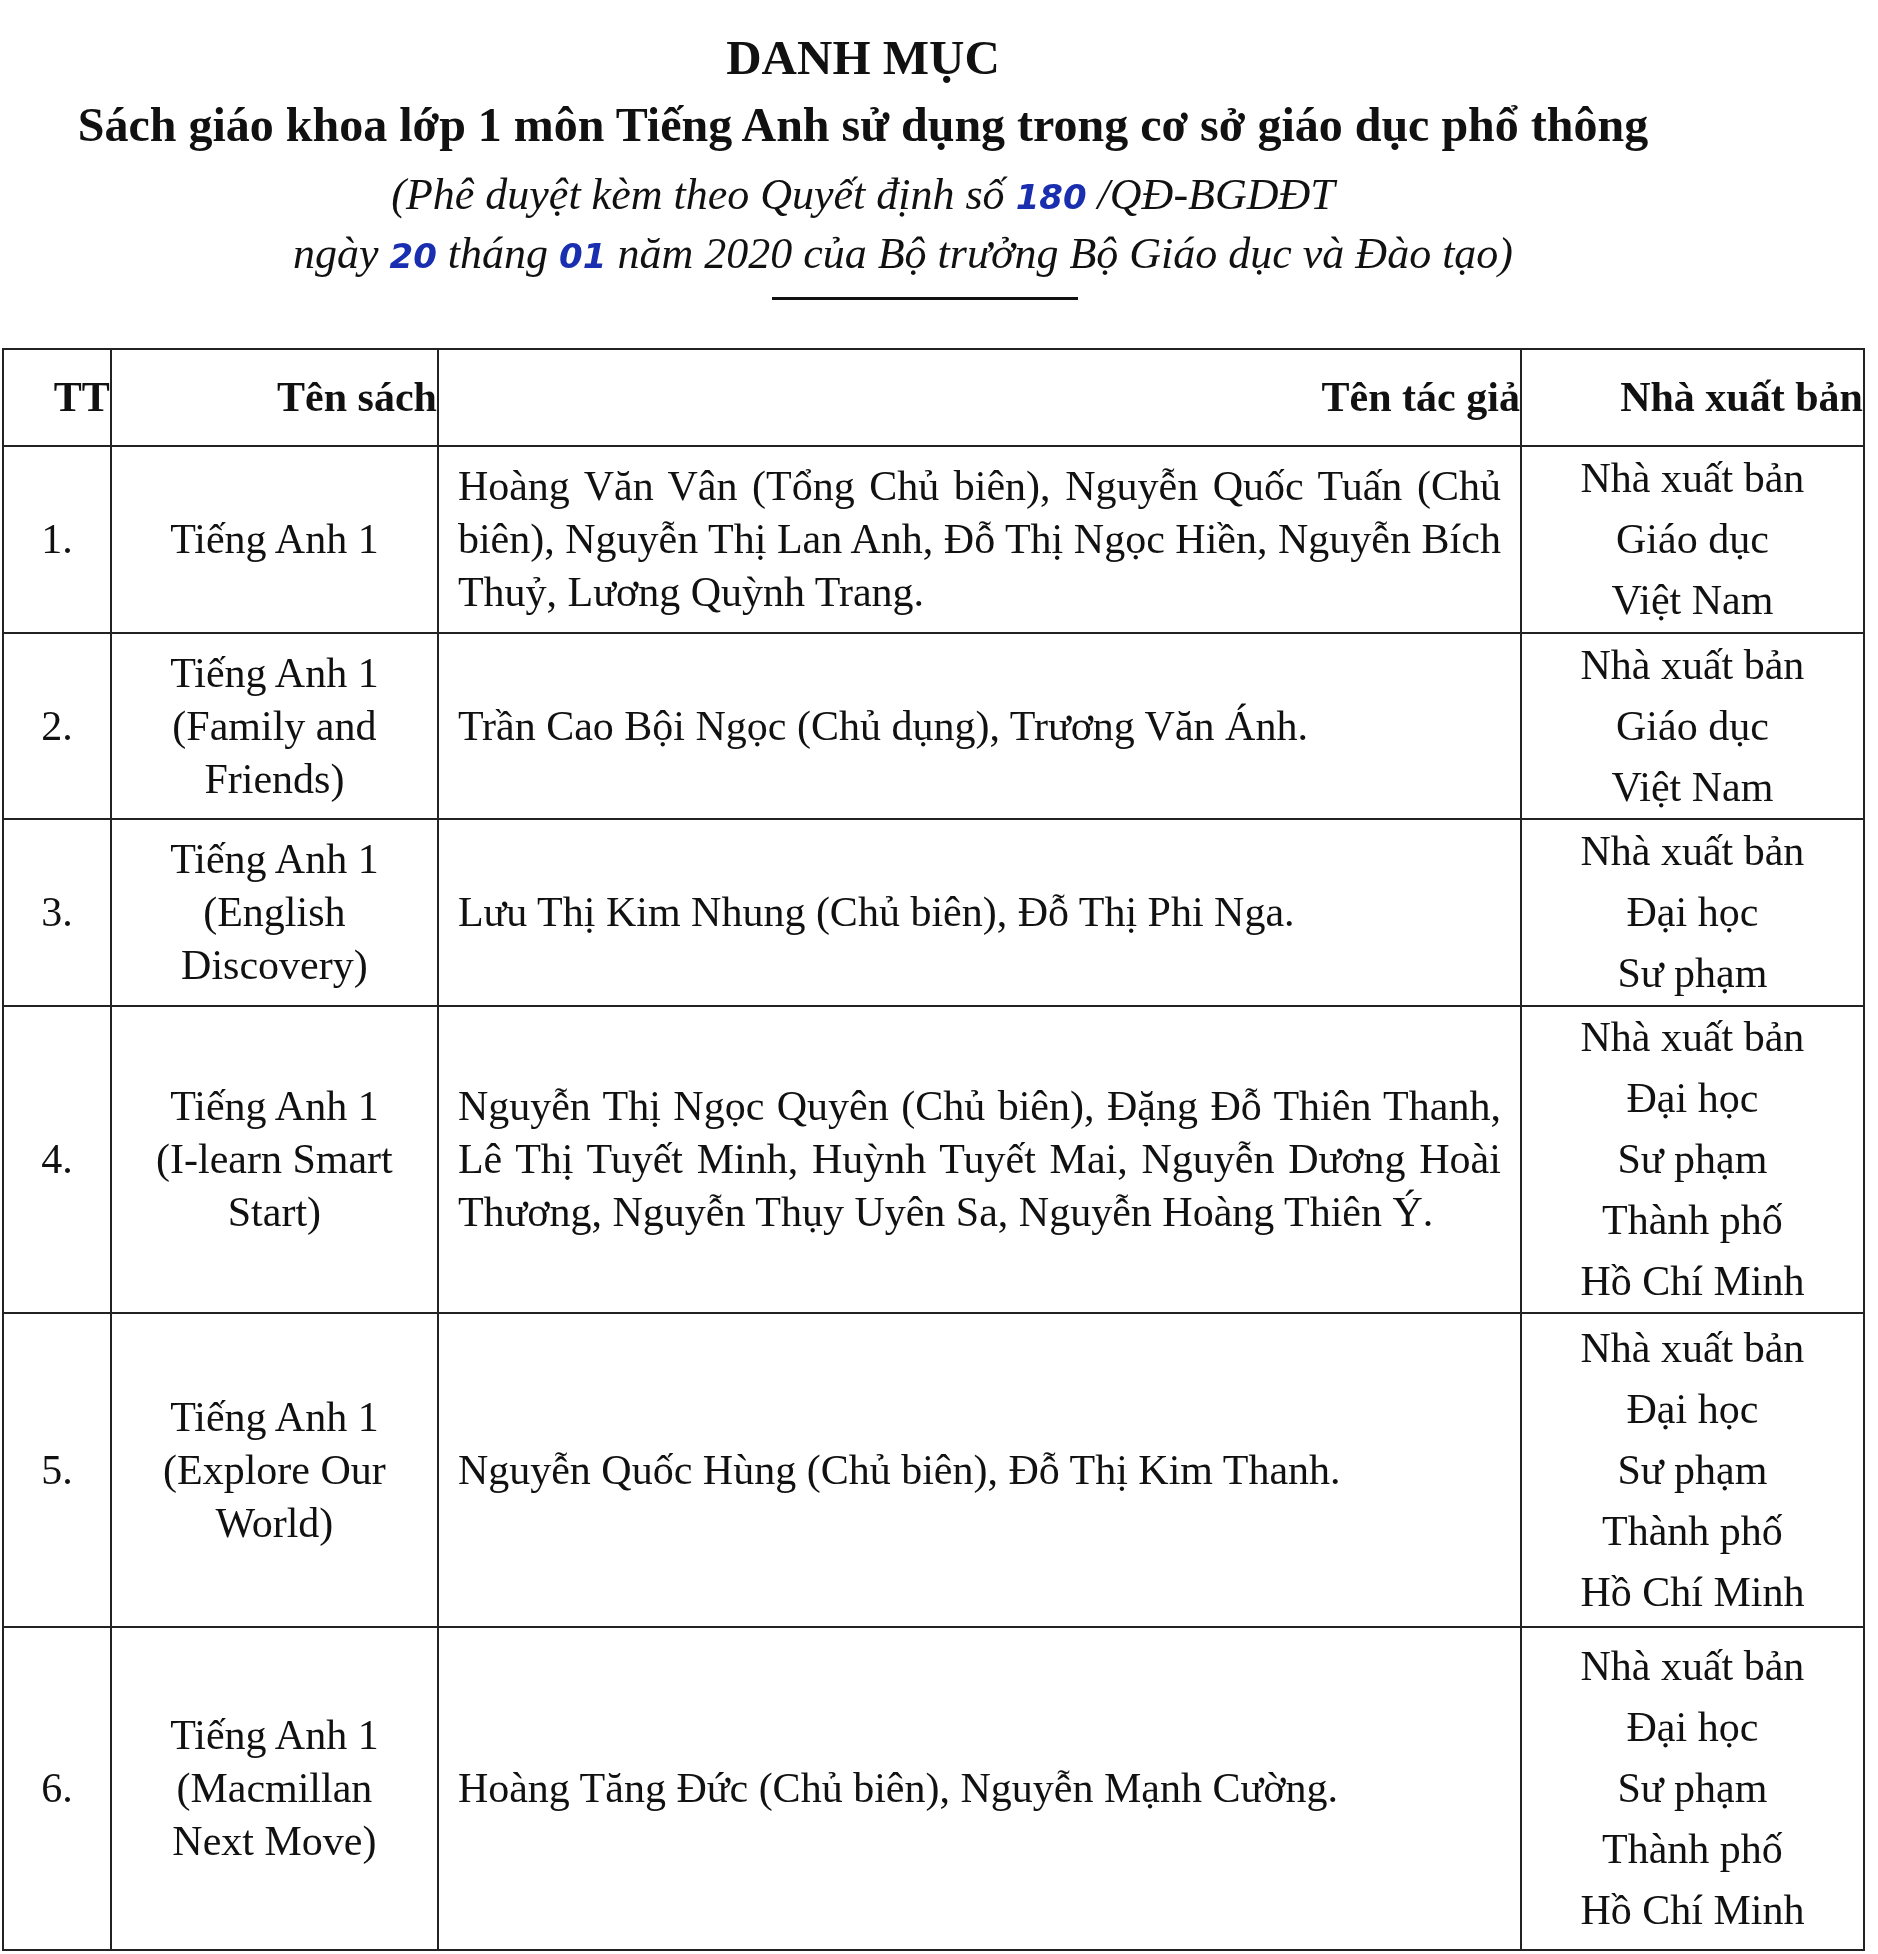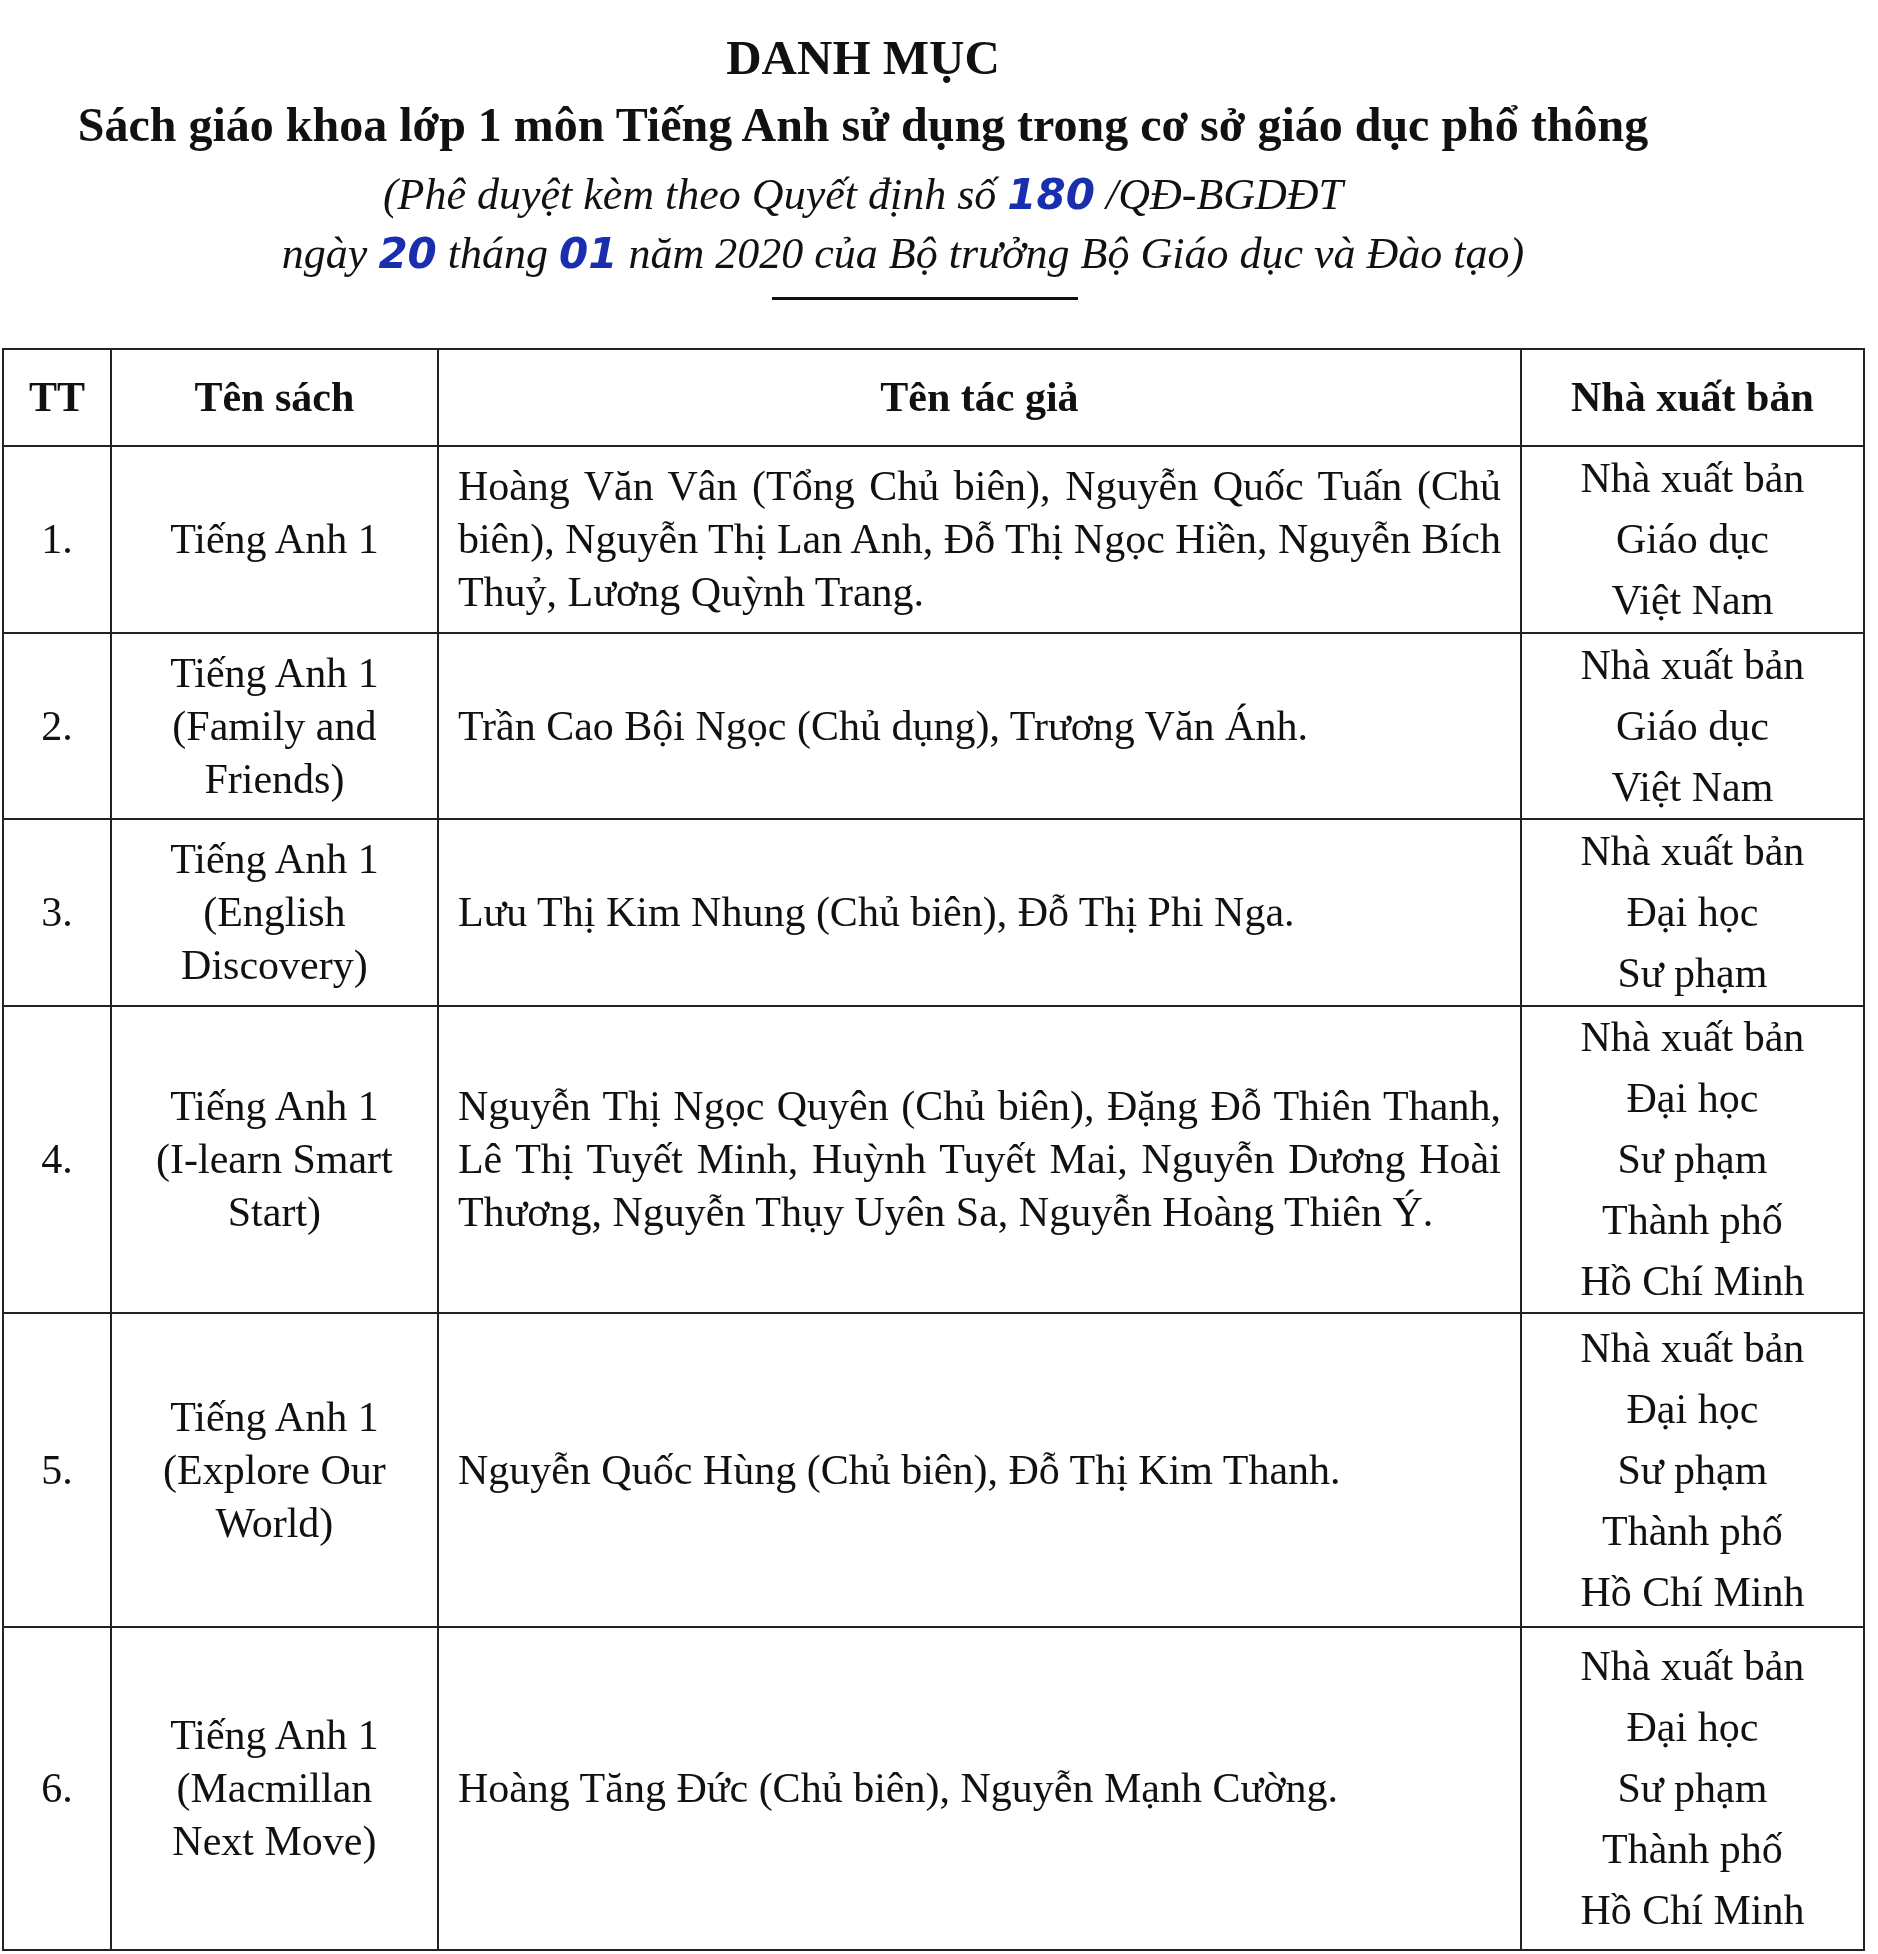--- a/index.html
+++ b/index.html
@@ -5,32 +5,32 @@
   html, body { margin: 0; padding: 0; background: #ffffff; }
   body {
     width: 1878px; height: 1955px; overflow: hidden; position: relative;
     font-family: "Liberation Serif", "DejaVu Serif", serif; color: #111;
   }
   .hdr { position: absolute; left: 0; width: 1726px; text-align: center; }
   .title1 { top: 28.5px; font-weight: bold; font-size: 49px; }
   .title2 { top: 97px; font-weight: bold; font-size: 48px; left: 0; }
   .sub1 { top: 169px; font-style: italic; font-size: 44px; }
   .sub2 { top: 228px; font-style: italic; font-size: 44px; padding-left: 40px; }
-  .hw { color: #1a2fb0; font-style: italic; font-family: "DejaVu Sans", sans-serif; font-weight: bold; font-size: 42px; }
+  .hw { color: #1a2fb0; font-style: italic; font-family: "DejaVu Sans", sans-serif; font-weight: bold; font-size: 34px; }
   .rule { position: absolute; left: 772px; top: 297px; width: 306px; height: 2.9px; background: #111; }
 
   table.list {
     position: absolute; left: 1.9px; top: 348px; width: 1862px;
     border-collapse: collapse; table-layout: fixed;
   }
   table.list td, table.list th {
     border: 2.4px solid #222; vertical-align: middle; padding: 0;
     font-size: 42px; line-height: 53px;
   }
-  table.list th { font-weight: bold; text-align: center; height: 95px; }
+  table.list th { font-weight: bold; text-align: right; height: 95px; }
   .c-tt { text-align: center; }
   .c-name { text-align: center; }
   .c-auth { text-align: justify; padding: 0 19px !important; }
   .c-pub { text-align: center; line-height: 61px !important; }
   .line { display: block; }
 </style>
 </head>
 <body>
 
 <div class="hdr title1">DANH MỤC</div>

